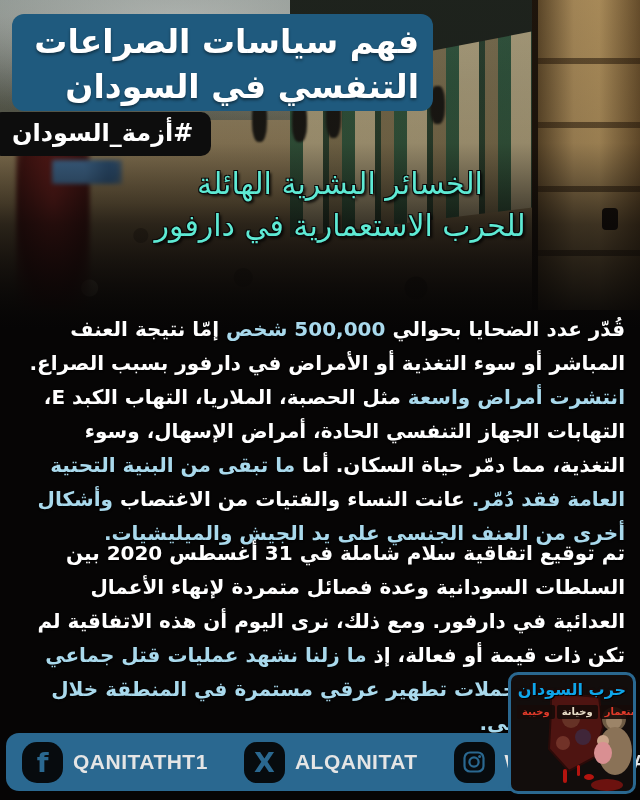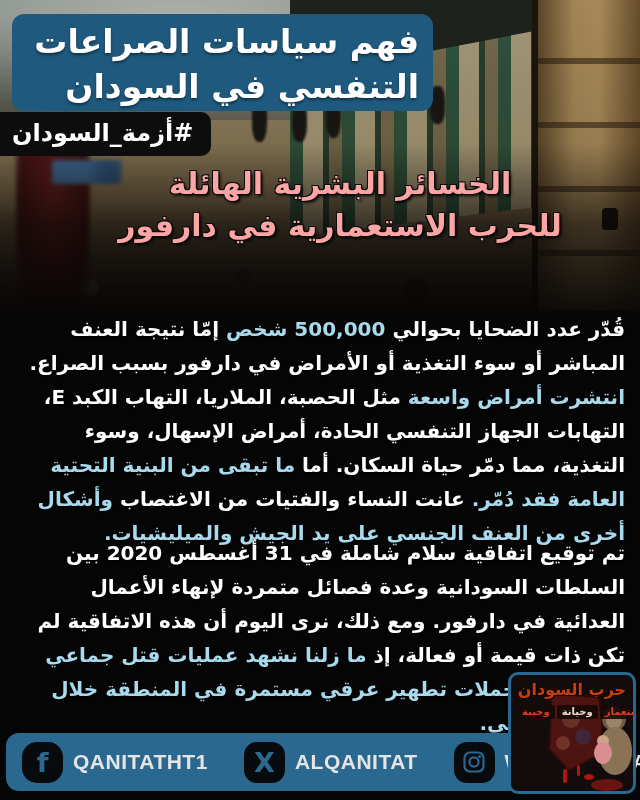--- a/index.html
+++ b/index.html
@@ -44,21 +44,21 @@
   
   .title-box{position:absolute;left:12px;top:14px;width:421px;height:97px;
     background:#1f5a7e;border-radius:12px;box-sizing:border-box;
     padding:5px 14px 0 10px;direction:rtl;text-align:right;}
   .title-box div{font-size:33px;line-height:45px;font-weight:bold;color:#fff;
     text-shadow:0 2px 3px rgba(0,0,0,.45);}
   .hashtag-box{position:absolute;left:-8px;top:112px;background:#0d0d0d;
     border-radius:10px;padding:7px 18px 9px 20px;direction:rtl;}
   .hashtag-box span{font-size:24px;font-weight:bold;color:#fff;}
   .subtitle{position:absolute;left:40px;top:163px;width:600px;direction:rtl;text-align:center;}
-  .subtitle div{font-size:30px;line-height:42px;font-weight:bold;color:#fca5a5;
+  .subtitle div{font-size:30px;line-height:42px;font-weight:normal;color:#5eead4;
     text-shadow:-1px -1px 0 #0b0b0b,1px -1px 0 #0b0b0b,-1px 1px 0 #0b0b0b,2px 2px 3px rgba(0,0,0,.95);}
   
   .para{position:absolute;left:15px;width:610px;margin:0;direction:rtl;text-align:right;
     font-size:20px;line-height:34px;font-weight:bold;color:#fff;
     text-shadow:0 1px 2px rgba(0,0,0,.85);}
   .para .hl{color:#a9d9ec;}
   .para1{top:312px;}
   .para2{top:536px;}
   
   .bottom-bar{position:absolute;left:6px;top:733px;width:628px;height:58px;
@@ -70,21 +70,21 @@
   .icon-sq .glyph{color:#2a6890;font-weight:bold;font-size:27px;line-height:1;}
   .icon-fb{border-radius:15px;}
   .icon-ig svg{display:block;}
   .handle{color:#e5e5e5;font-family:"Liberation Sans","DejaVu Sans",sans-serif;
     font-weight:bold;font-size:21px;letter-spacing:.5px;}
   
   .book-card{position:absolute;left:508px;top:672px;width:128px;height:122px;
     border:3px solid #2a6890;border-radius:10px;background:#120d0c;overflow:hidden;box-sizing:border-box;}
   .book-art{position:absolute;right:0;top:10px;}
   .book-title{position:absolute;left:0;top:5px;width:100%;text-align:center;direction:rtl;
-    font-size:16px;font-weight:bold;color:#c2410c;text-shadow:1px 1px 0 #000,0 0 3px #300;}
+    font-size:16px;font-weight:bold;color:#0ea5e9;text-shadow:1px 1px 0 #000,0 0 3px #300;}
   .chips{position:absolute;left:6px;top:30px;display:flex;flex-direction:row;gap:2px;direction:rtl;align-items:center;}
   .chip{background:rgba(22,10,8,.9);border-radius:2px;padding:0 5px;font-size:10px;
     font-weight:bold;line-height:14px;color:#e8ddc8;}
   .chip.red{color:#e03a2a;}
 </style>
 </head>
 <body>
 
 <div class="poster">
 

